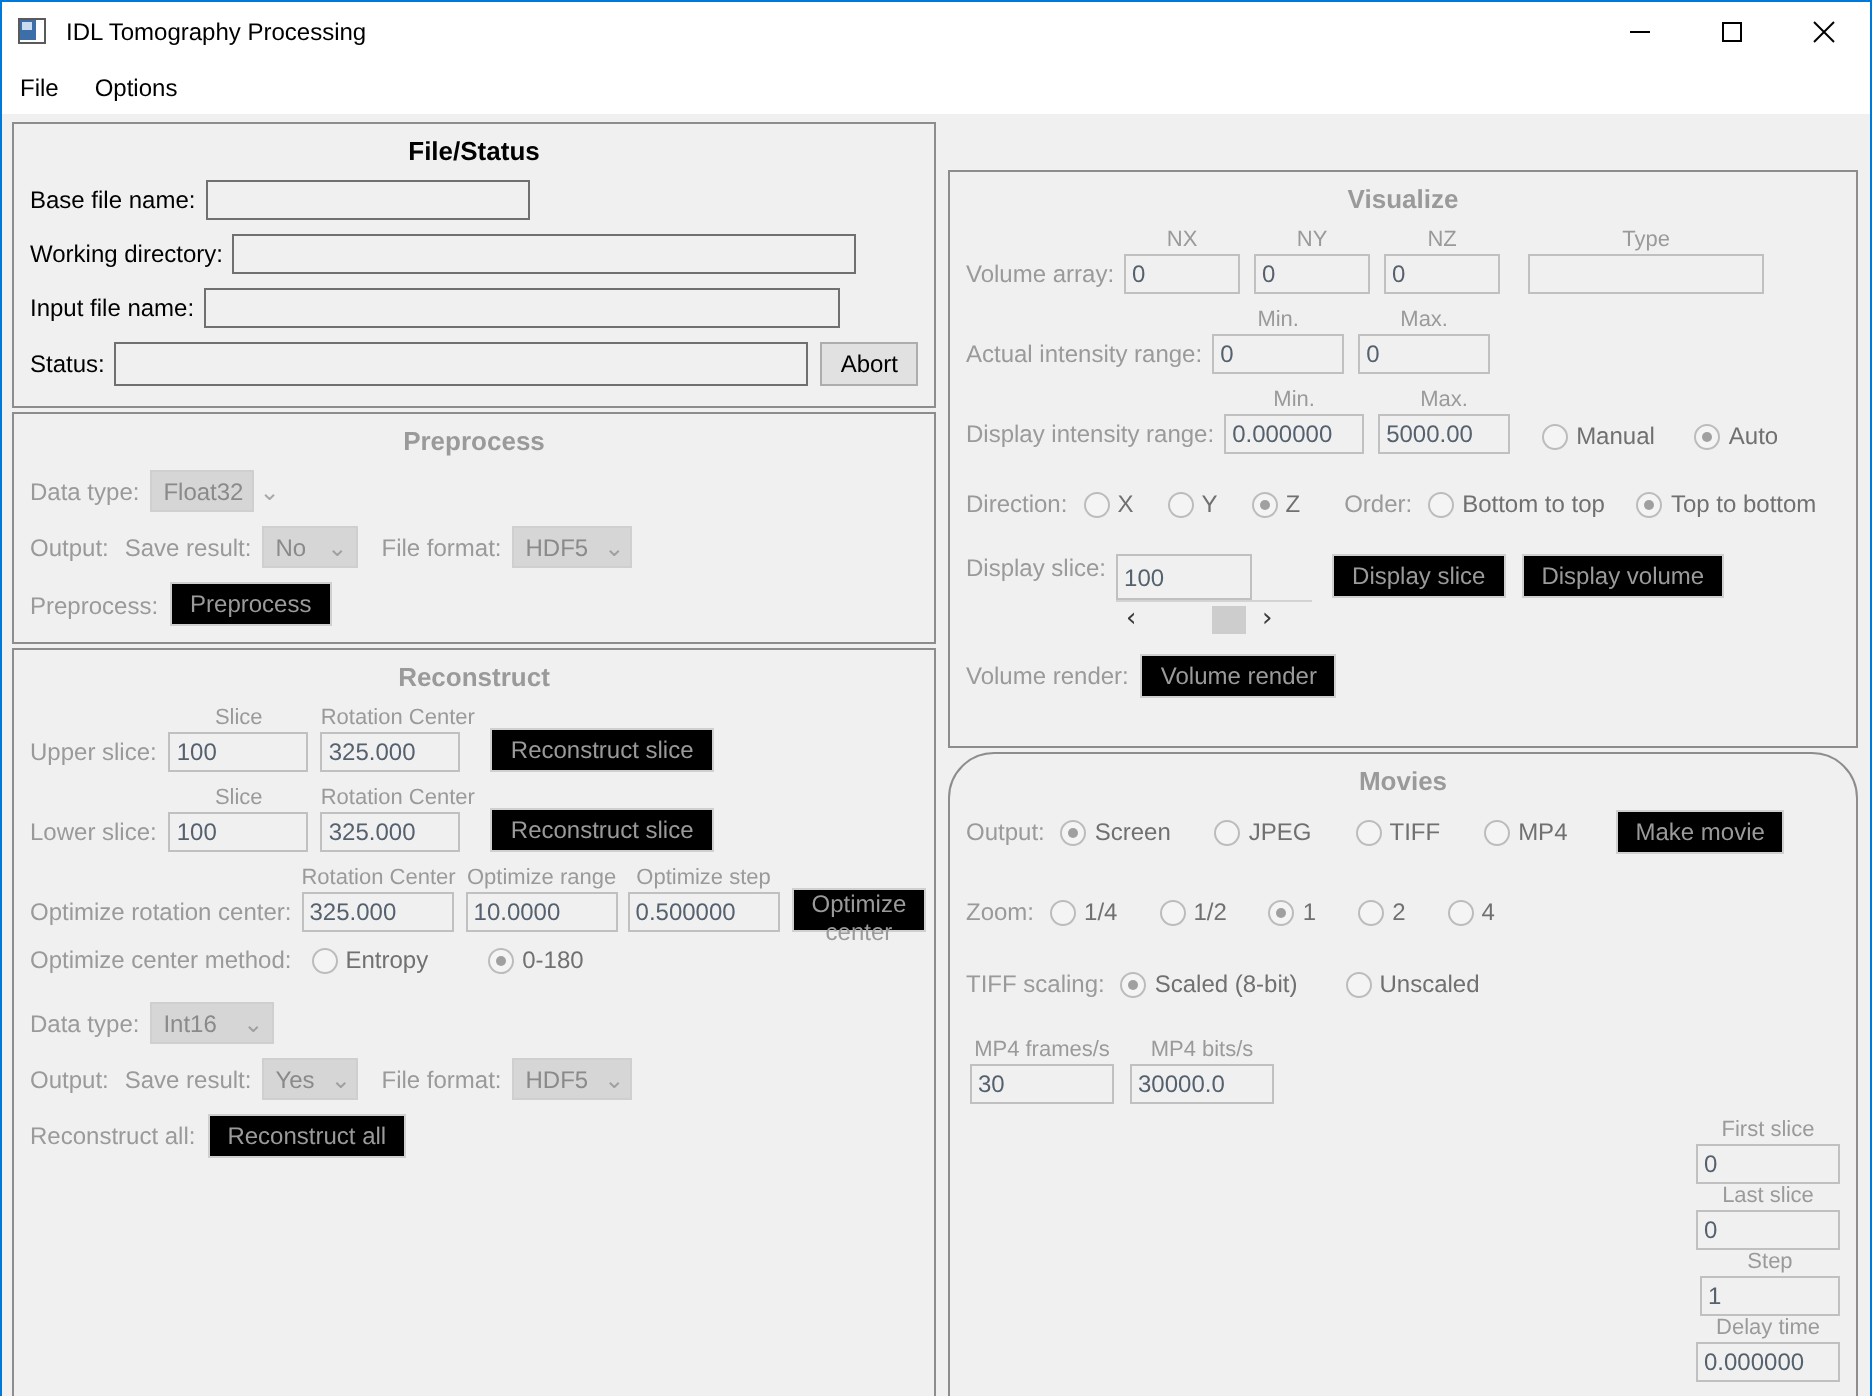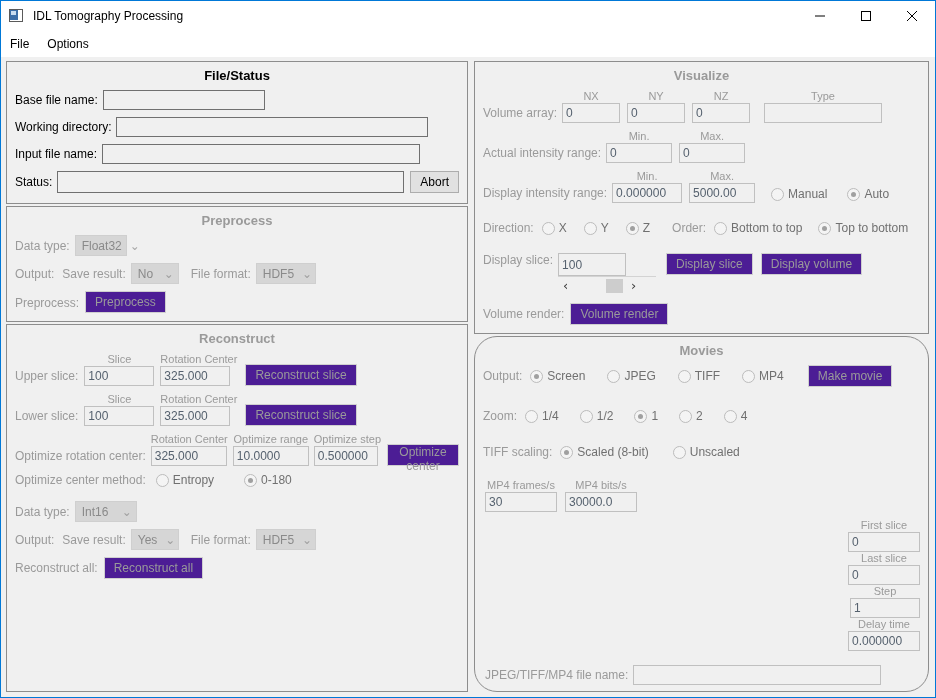--- a/index.html
+++ b/index.html
@@ -175,21 +175,21 @@
     box-sizing: border-box;
     border: 1px solid #adadad;
     background: #e1e1e1;
     color: #000;
     padding: 0 9px;
     cursor: default;
   }
   button.btn.dim {
     color: #9a9a9a;
     border: 1px solid #cfcfcf;
-    background: #4c1d95;
+    background: #000000;
   }
 
   .dd {
     display: inline-flex;
     align-items: center;
     justify-content: space-between;
     height: 21px;
     box-sizing: border-box;
     border: 1px solid #cfcfcf;
     background: #d6d6d6;
@@ -378,21 +378,21 @@
           <div class="field-group" style="margin-left:5px;">
             <div class="caption">Rotation Center</div>
             <input class="txt dimval" style="width: 76px;" value="325.000">
           </div>
           <div class="field-group" style="margin-left:5px;">
             <div class="caption">Optimize range</div>
             <input class="txt dimval" style="width: 76px;" value="10.0000">
           </div>
           <div class="field-group" style="margin-left:5px;">
             <div class="caption">Optimize step</div>
-            <input class="txt dimval" style="width: 64px;" value="0.500000">
+            <input class="txt dimval" style="width: 76px;" value="0.500000">
           </div>
           <button class="btn dim" style="margin-left:6px;">Optimize center</button>
         </div>
 
         <div class="row" style="margin-bottom:14px;align-items:center;">
           <div class="lbl dim" style="padding-bottom:0;">Optimize center method:</div>
           <div class="radio" style="margin-left:10px;">
             <span class="dot"></span>
             <span class="rlab">Entropy</span>
           </div>
@@ -427,21 +427,21 @@
 
         <div class="row" style="margin-bottom:0;align-items:center;">
           <div class="lbl dim" style="padding-bottom:0;">Reconstruct all:</div>
           <button class="btn dim" style="margin-left:6px;">Reconstruct all</button>
         </div>
       </div>
     </div>
 
     <div class="col col-right">
 
-      <div class="panel" style="padding-bottom:8px;">
+      <div class="panel" style="padding-bottom:24px;margin-top:24px;">
         <div class="panel-title dim">Visualize</div>
 
         <div class="row tight">
           <div class="lbl dim">Volume array:</div>
           <div class="field-group" style="margin-left:5px;">
             <div class="caption">NX</div>
             <input class="txt dimval" style="width: 58px;" value="0">
           </div>
           <div class="field-group" style="margin-left:7px;">
             <div class="caption">NY</div>

